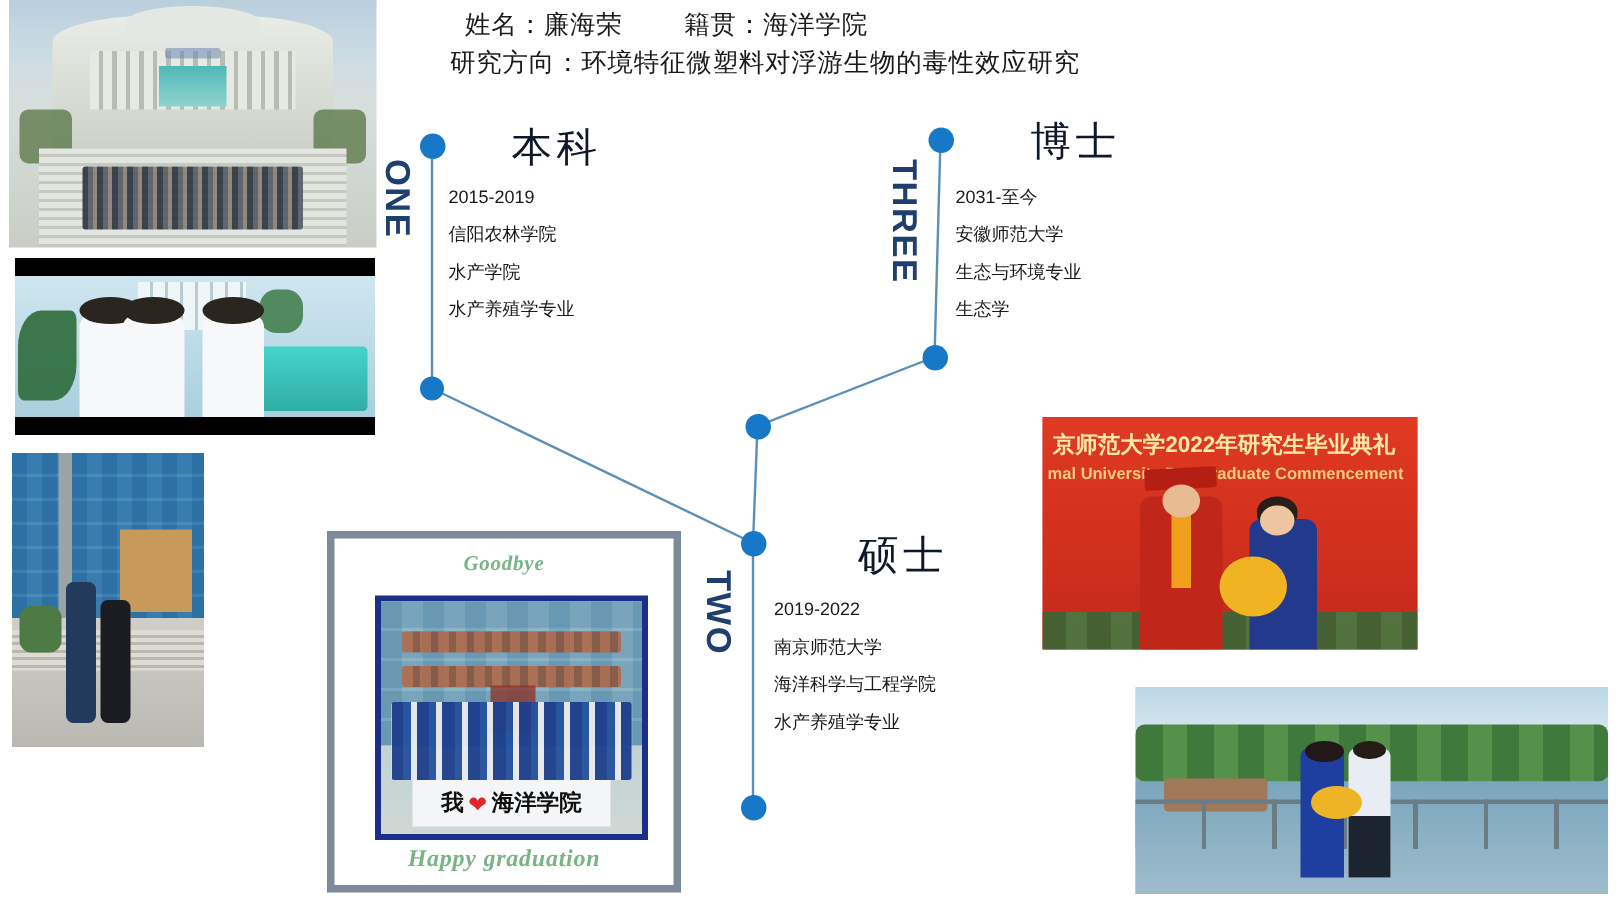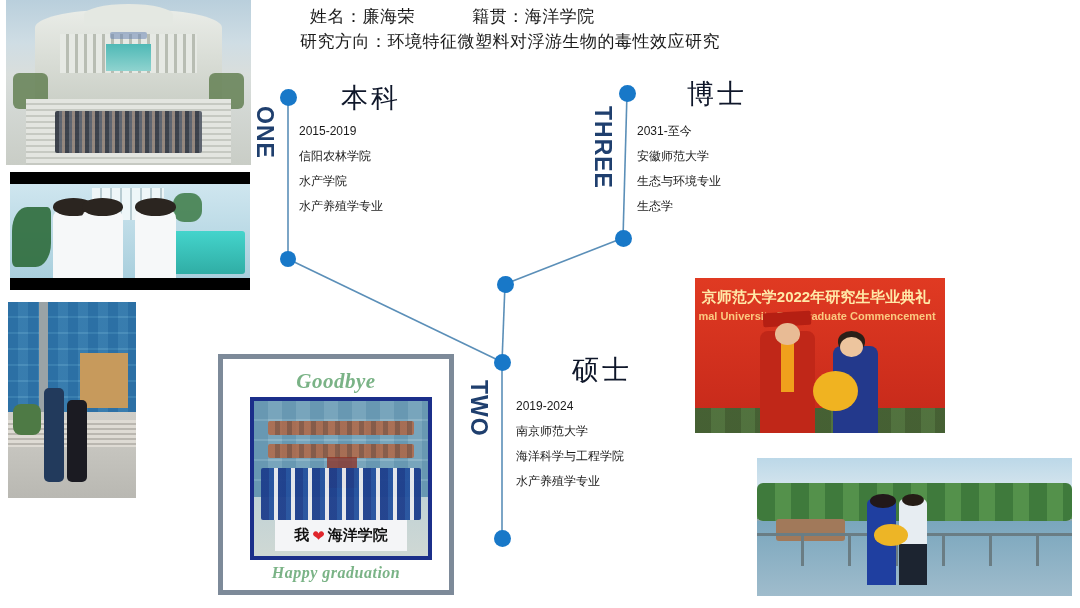--- a/index.html
+++ b/index.html
@@ -7,21 +7,21 @@
     width:1080px;height:608px;overflow:hidden;background:#ffffff;
     font-family:"Liberation Sans","DejaVu Sans",sans-serif;
     position:relative;
   }
   .stage{position:absolute;left:0;top:0;width:1080px;height:608px;}
 
   
   .hdr{position:absolute;left:300px;top:4px;width:620px;color:#1a1a1a;
        font-size:17px;line-height:25px;letter-spacing:.5px;}
   .hdr .row1{margin-left:10px;}
-  .hdr .nm{margin-right:52px;}
+  .hdr .nm{margin-right:36px;}
 
   
   .photo{position:absolute;overflow:hidden;background:#dfe3e6;}
 
   
   .p-campus{left:6px;top:0px;width:245px;height:165px;
      background:linear-gradient(#b9cfdc 0%,#cfdde4 26%,#d9dedc 45%,#c9cdc6 100%);}
   .bldg{position:absolute;left:12%;top:6%;width:76%;height:60%;
      background:linear-gradient(#e9ece7,#c9cec5);border-radius:40% 40% 0 0/18% 18% 0 0;}
   .bldg-dome{position:absolute;left:26%;top:-6%;width:48%;height:22%;
@@ -66,21 +66,21 @@
      background:repeating-linear-gradient(#dedbd4 0 3px,#bab7b0 3px 5px);}
   .manB{position:absolute;left:28%;bottom:8%;width:16%;height:48%;background:#223a5c;border-radius:5px;}
   .womanG{position:absolute;left:46%;bottom:8%;width:16%;height:42%;background:#1b1b22;border-radius:5px;}
   .bush{position:absolute;left:4%;bottom:32%;width:22%;height:16%;background:#4e7a45;border-radius:8px;}
 
   
   .p-good{left:218px;top:354px;width:236px;height:241px;
      background:#ffffff;border:5px solid #7d8a99;box-sizing:border-box;}
   .good-top{position:absolute;left:0;top:10px;width:100%;text-align:center;
      font-family:"Liberation Serif","DejaVu Serif",serif;font-style:italic;font-weight:bold;
-     font-size:21px;color:#7ab386;letter-spacing:.5px;}
+     font-size:14px;color:#7ab386;letter-spacing:.5px;}
   .good-bot{position:absolute;left:0;bottom:8px;width:100%;text-align:center;
      font-family:"Liberation Serif","DejaVu Serif",serif;font-style:italic;font-weight:bold;
      font-size:16px;color:#7ab386;letter-spacing:.5px;}
   .good-img{position:absolute;left:27px;top:38px;width:182px;height:163px;
      border:4px solid #1b2f8a;box-sizing:border-box;overflow:hidden;
      background:linear-gradient(#a8c9d8,#cfd8d4);}
   .gg-glass{position:absolute;left:0;top:0;width:100%;height:62%;
      background:repeating-linear-gradient(90deg,#9fc3d4 0 14px,#b9d4e0 14px 28px),
                 repeating-linear-gradient(#a6c7d6 0 18px,#c3dae4 18px 20px);
      background-blend-mode:multiply;}
@@ -273,21 +273,21 @@
 
   <div class="vlabel" style="left:278px;top:106px;font-size:23px;transform:rotate(90deg);">ONE</div>
   <div class="stage-title" style="left:341px;top:80px;">本科</div>
   <div class="stage-body" style="left:299px;top:119px;">2015-2019
 信阳农林学院
 水产学院
 水产养殖学专业</div>
 
   <div class="vlabel" style="left:492px;top:380px;font-size:23px;transform:rotate(90deg);">TWO</div>
   <div class="stage-title" style="left:572px;top:352px;">硕士</div>
-  <div class="stage-body" style="left:516px;top:394px;">2019-2024
+  <div class="stage-body" style="left:516px;top:394px;">2019-2022
 南京师范大学
 海洋科学与工程学院
 水产养殖学专业</div>
 
   <div class="vlabel" style="left:616px;top:106px;font-size:23px;transform:rotate(90deg);">THREE</div>
   <div class="stage-title" style="left:687px;top:76px;">博士</div>
   <div class="stage-body" style="left:637px;top:119px;">2031-至今
 安徽师范大学
 生态与环境专业
 生态学</div>

